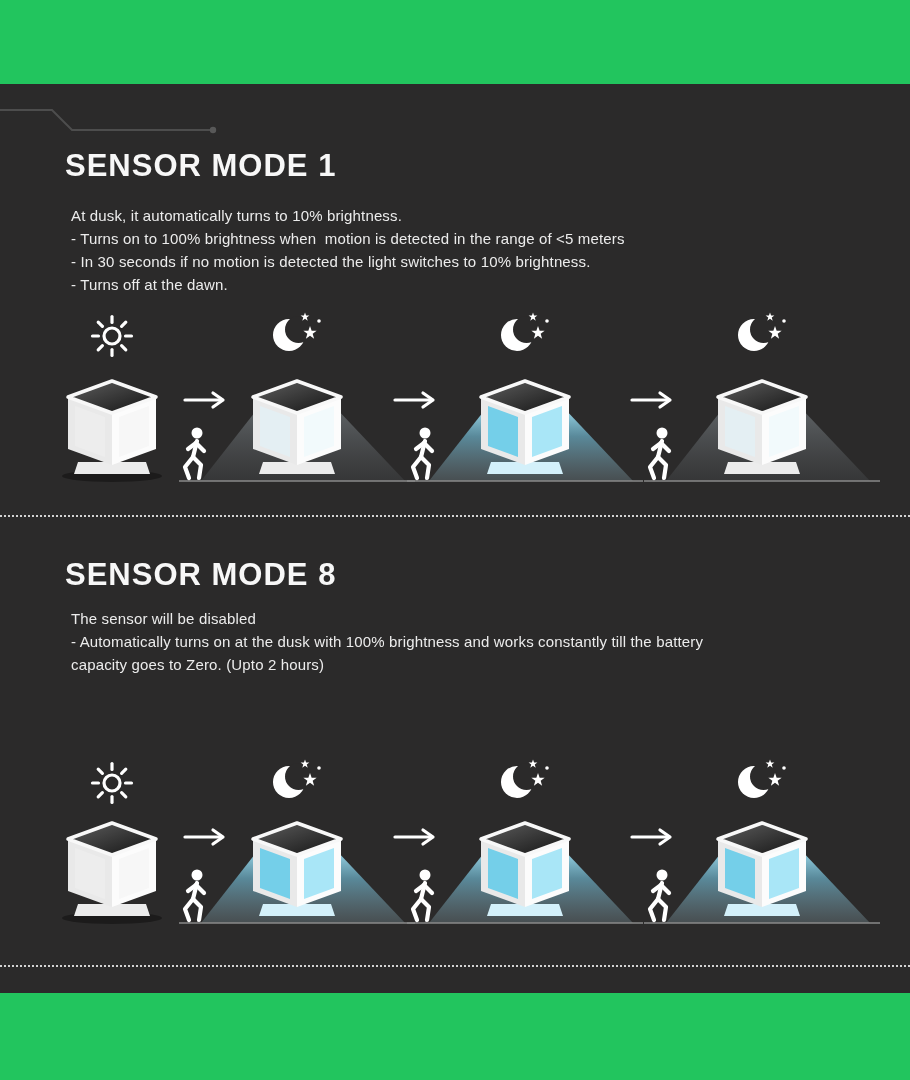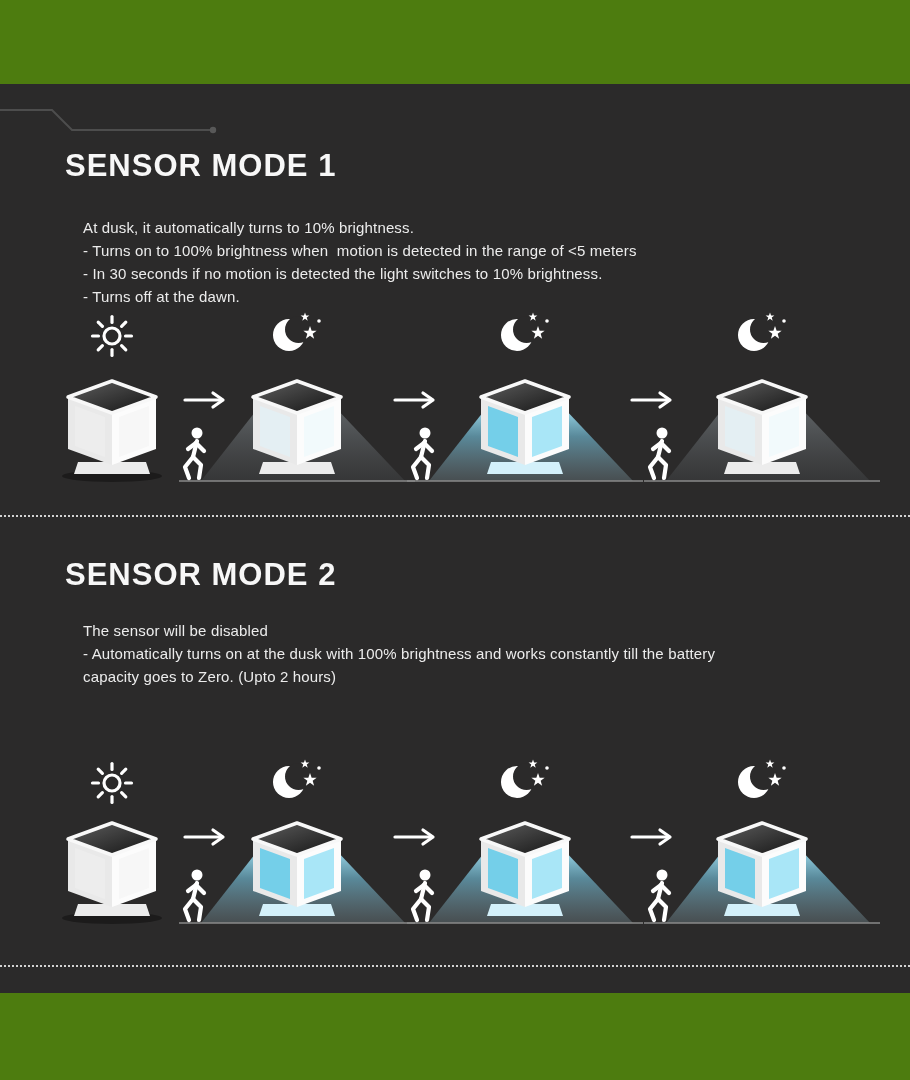--- a/index.html
+++ b/index.html
@@ -1,27 +1,27 @@
 <!DOCTYPE html>
 <html><head>
 <meta charset="utf-8">
 <style>
   html,body{margin:0;padding:0;}
   body{width:910px;height:1080px;background:#ffffff;font-family:"Liberation Sans",sans-serif;}
-  .page{position:relative;width:910px;height:1080px;overflow:hidden;background:#4d7c0f;}
+  .page{position:relative;width:910px;height:1080px;overflow:hidden;background:#22c55e;}
   .panel{position:absolute;left:0;top:84px;width:910px;height:909px;background:#2b2a2a;overflow:hidden;}
 
   .deco{position:absolute;left:0;top:20px;width:240px;height:56px;}
 
   .section-title{position:absolute;left:65px;margin:0;color:#f7f7f7;font-size:31px;font-weight:700;
     letter-spacing:1px;line-height:1.15;white-space:nowrap;}
   #title-1{top:64px;}
   #title-2{top:473px;}
 
-  .section-desc{position:absolute;left:67px;width:800px;margin:16px;color:#ececec;font-size:15px;
+  .section-desc{position:absolute;left:67px;width:800px;margin:4px;color:#ececec;font-size:15px;
     line-height:23px;letter-spacing:.15px;white-space:pre-wrap;}
   #desc-1{top:116px;}
   #desc-2{top:519px;}
 
   .divider{position:absolute;left:0;width:910px;height:2px;
     background:repeating-linear-gradient(90deg,#d2d2d2 0 2px,rgba(0,0,0,0) 2px 4px);}
   #divider-1{top:431px;}
   #divider-2{top:881px;}
 
   .stage-row{position:absolute;left:0;width:910px;height:180px;}
@@ -240,21 +240,21 @@
         <line x1="19" y1="66" x2="11" y2="72"></line>
         <polyline points="16,80 24,88 22,101"></polyline>
         <polyline points="16,80 8,90 12,101"></polyline>
       </g>
     </svg>
   </div>
       </div>
 
     <div class="divider" id="divider-1"></div>
 
-    <h1 class="section-title" id="title-2">SENSOR MODE 2</h1>
+    <h1 class="section-title" id="title-2">SENSOR MODE 8</h1>
     <p class="section-desc" id="desc-2">The sensor will be disabled
 - Automatically turns on at the dusk with 100% brightness and works constantly till the battery
 capacity goes to Zero. (Upto 2 hours)</p>
 
     <div class="stage-row row-2" id="row-2">
         <div class="stage pos-0 sky-sun lamp-off no-person">
     <svg class="sky sun-icon" viewBox="0 0 44 44">
       <circle cx="22" cy="22" r="8" fill="none" stroke="#ffffff" stroke-width="3.2"></circle>
       <g stroke="#ffffff" stroke-width="3.2" stroke-linecap="round">
         <line x1="22" y1="2.5" x2="22" y2="8.5"></line>

